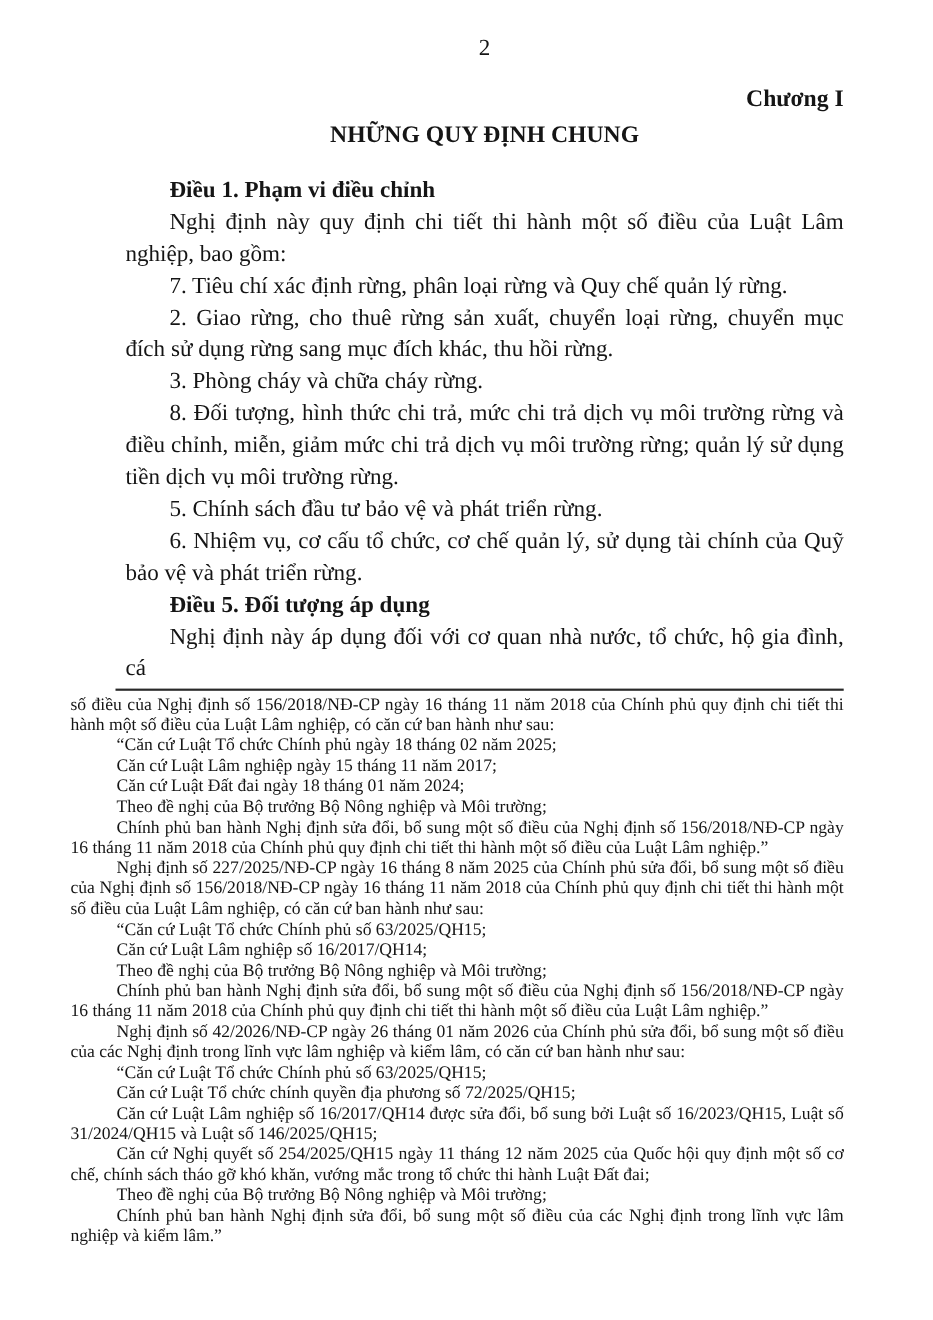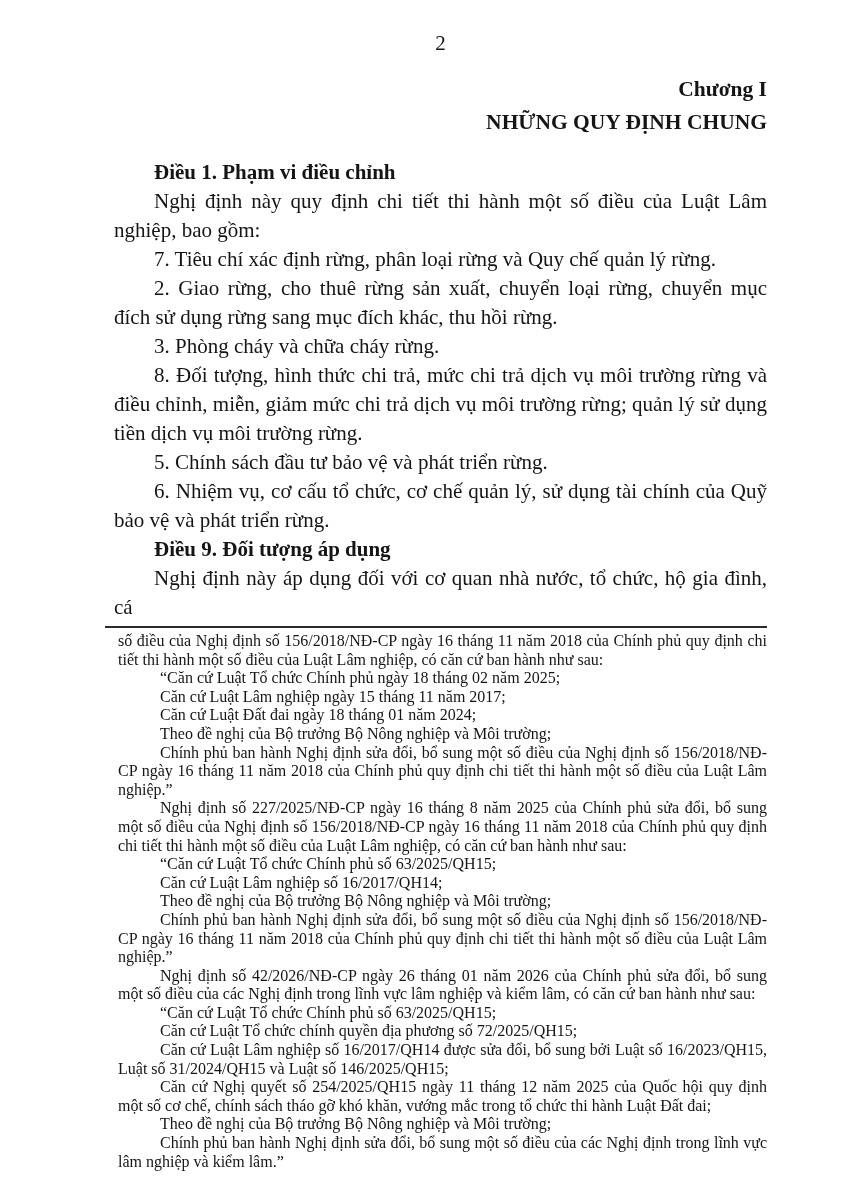--- a/index.html
+++ b/index.html
@@ -26,21 +26,21 @@
   }
   .chapter-label {
     margin: 20px 81px 0 114px;
     text-align: right;
     font-weight: bold;
     font-size: 21.5px;
     line-height: 29px;
   }
   .chapter-title {
     margin: 0 81px 0 114px;
-    text-align: right;
+    text-align: center;
     font-weight: bold;
     font-size: 21.5px;
     line-height: 36px;
   }
   .body-text {
     margin: 18px 81px 0 114px;
     font-size: 21px;
     line-height: 29px;
     text-align: justify;
   }
@@ -53,21 +53,21 @@
     margin: 0;
     text-indent: 40px;
   }
   .footnote-separator {
     margin: 4px 81px 0 105px;
     border: none;
     border-top: 2px solid #2a2a2a;
     height: 0;
   }
   .footnotes {
-    margin: 4px 81px 0 118px;
+    margin: 4px 81px 0 64px;
     font-size: 16px;
     line-height: 18.6px;
     text-align: justify;
   }
   .fn {
     margin: 0;
   }
   .fn.indent {
     text-indent: 42px;
   }
@@ -86,21 +86,21 @@
 
   <div class="body-text" id="articles">
       <p class="article-heading">Điều 1. Phạm vi điều chỉnh</p>
       <p class="para">Nghị định này quy định chi tiết thi hành một số điều của Luật Lâm nghiệp, bao gồm:</p>
       <p class="para">7. Tiêu chí xác định rừng, phân loại rừng và Quy chế quản lý rừng.</p>
       <p class="para">2. Giao rừng, cho thuê rừng sản xuất, chuyển loại rừng, chuyển mục đích sử dụng rừng sang mục đích khác, thu hồi rừng.</p>
       <p class="para">3. Phòng cháy và chữa cháy rừng.</p>
       <p class="para">8. Đối tượng, hình thức chi trả, mức chi trả dịch vụ môi trường rừng và điều chỉnh, miễn, giảm mức chi trả dịch vụ môi trường rừng; quản lý sử dụng tiền dịch vụ môi trường rừng.</p>
       <p class="para">5. Chính sách đầu tư bảo vệ và phát triển rừng.</p>
       <p class="para">6. Nhiệm vụ, cơ cấu tổ chức, cơ chế quản lý, sử dụng tài chính của Quỹ bảo vệ và phát triển rừng.</p>
-      <p class="article-heading">Điều 9. Đối tượng áp dụng</p>
+      <p class="article-heading">Điều 5. Đối tượng áp dụng</p>
       <p class="para">Nghị định này áp dụng đối với cơ quan nhà nước, tổ chức, hộ gia đình, cá</p>
     </div>
 
   <hr class="footnote-separator">
 
   <div class="footnotes" id="footnotes">
       <p class="fn">số điều của Nghị định số 156/2018/NĐ-CP ngày 16 tháng 11 năm 2018 của Chính phủ quy định chi tiết thi hành một số điều của Luật Lâm nghiệp, có căn cứ ban hành như sau:</p>
       <p class="fn italic indent">“Căn cứ Luật Tổ chức Chính phủ ngày 18 tháng 02 năm 2025;</p>
       <p class="fn italic indent">Căn cứ Luật Lâm nghiệp ngày 15 tháng 11 năm 2017;</p>
       <p class="fn italic indent">Căn cứ Luật Đất đai ngày 18 tháng 01 năm 2024;</p>

